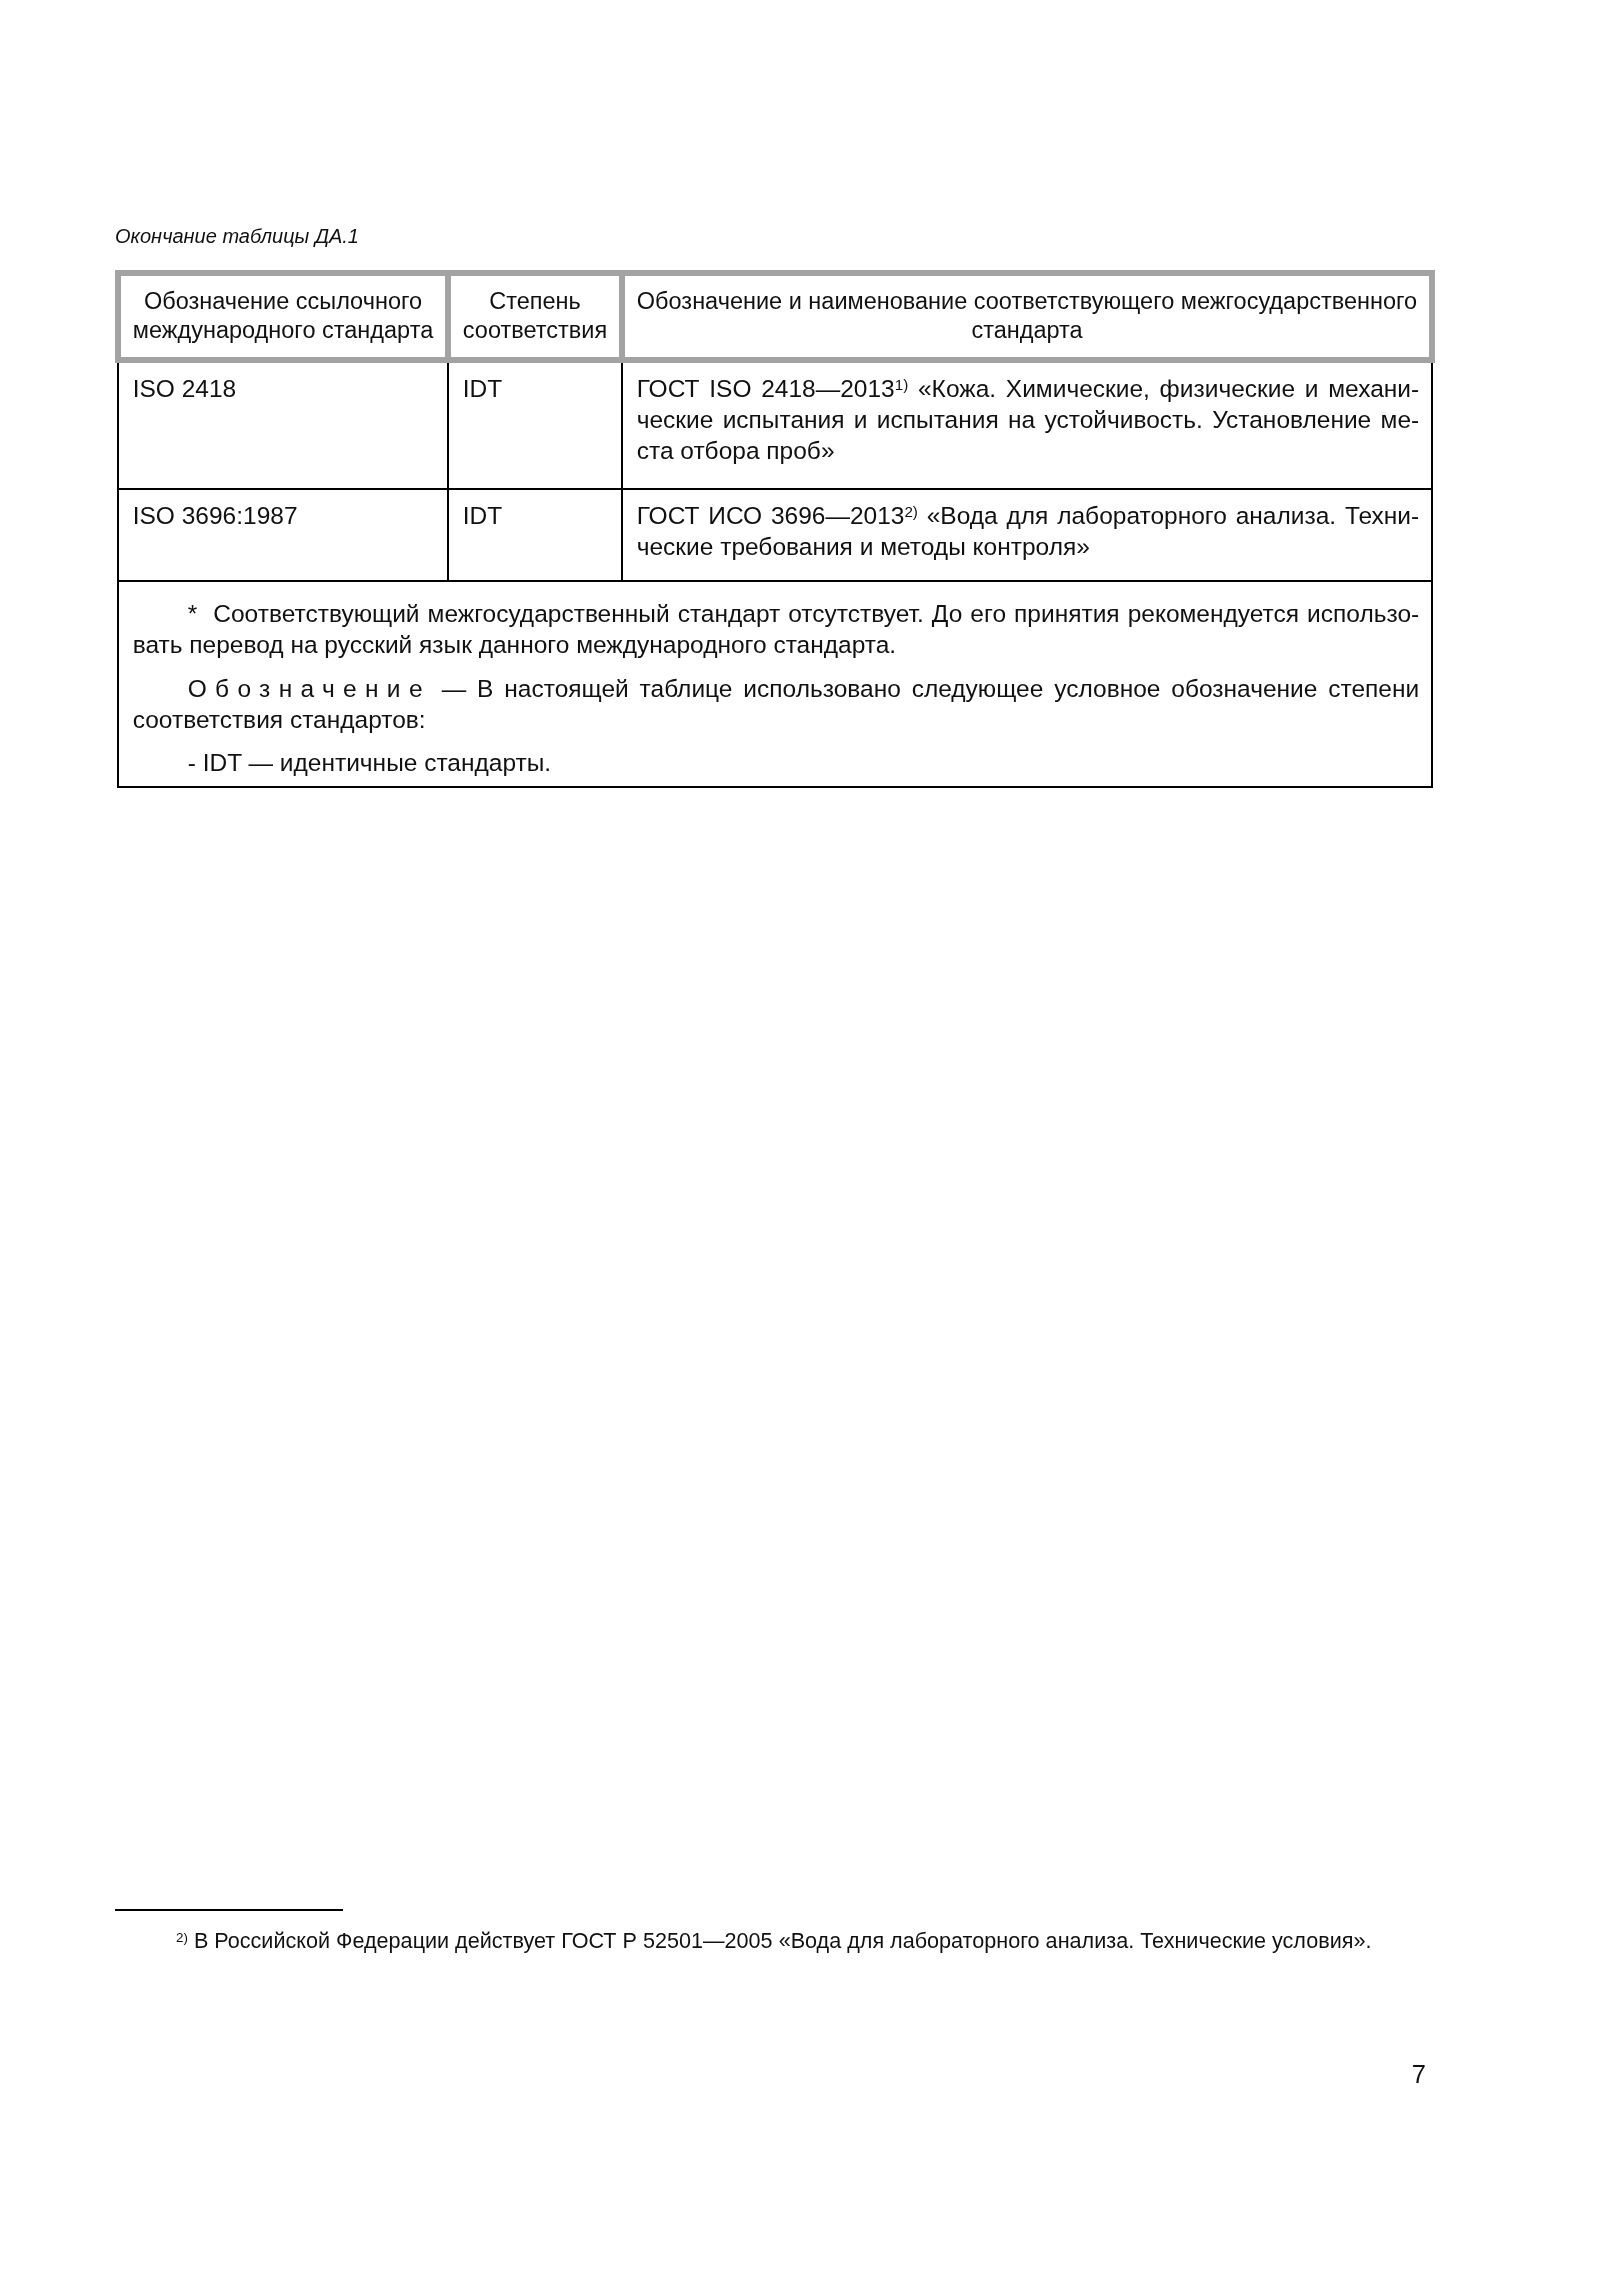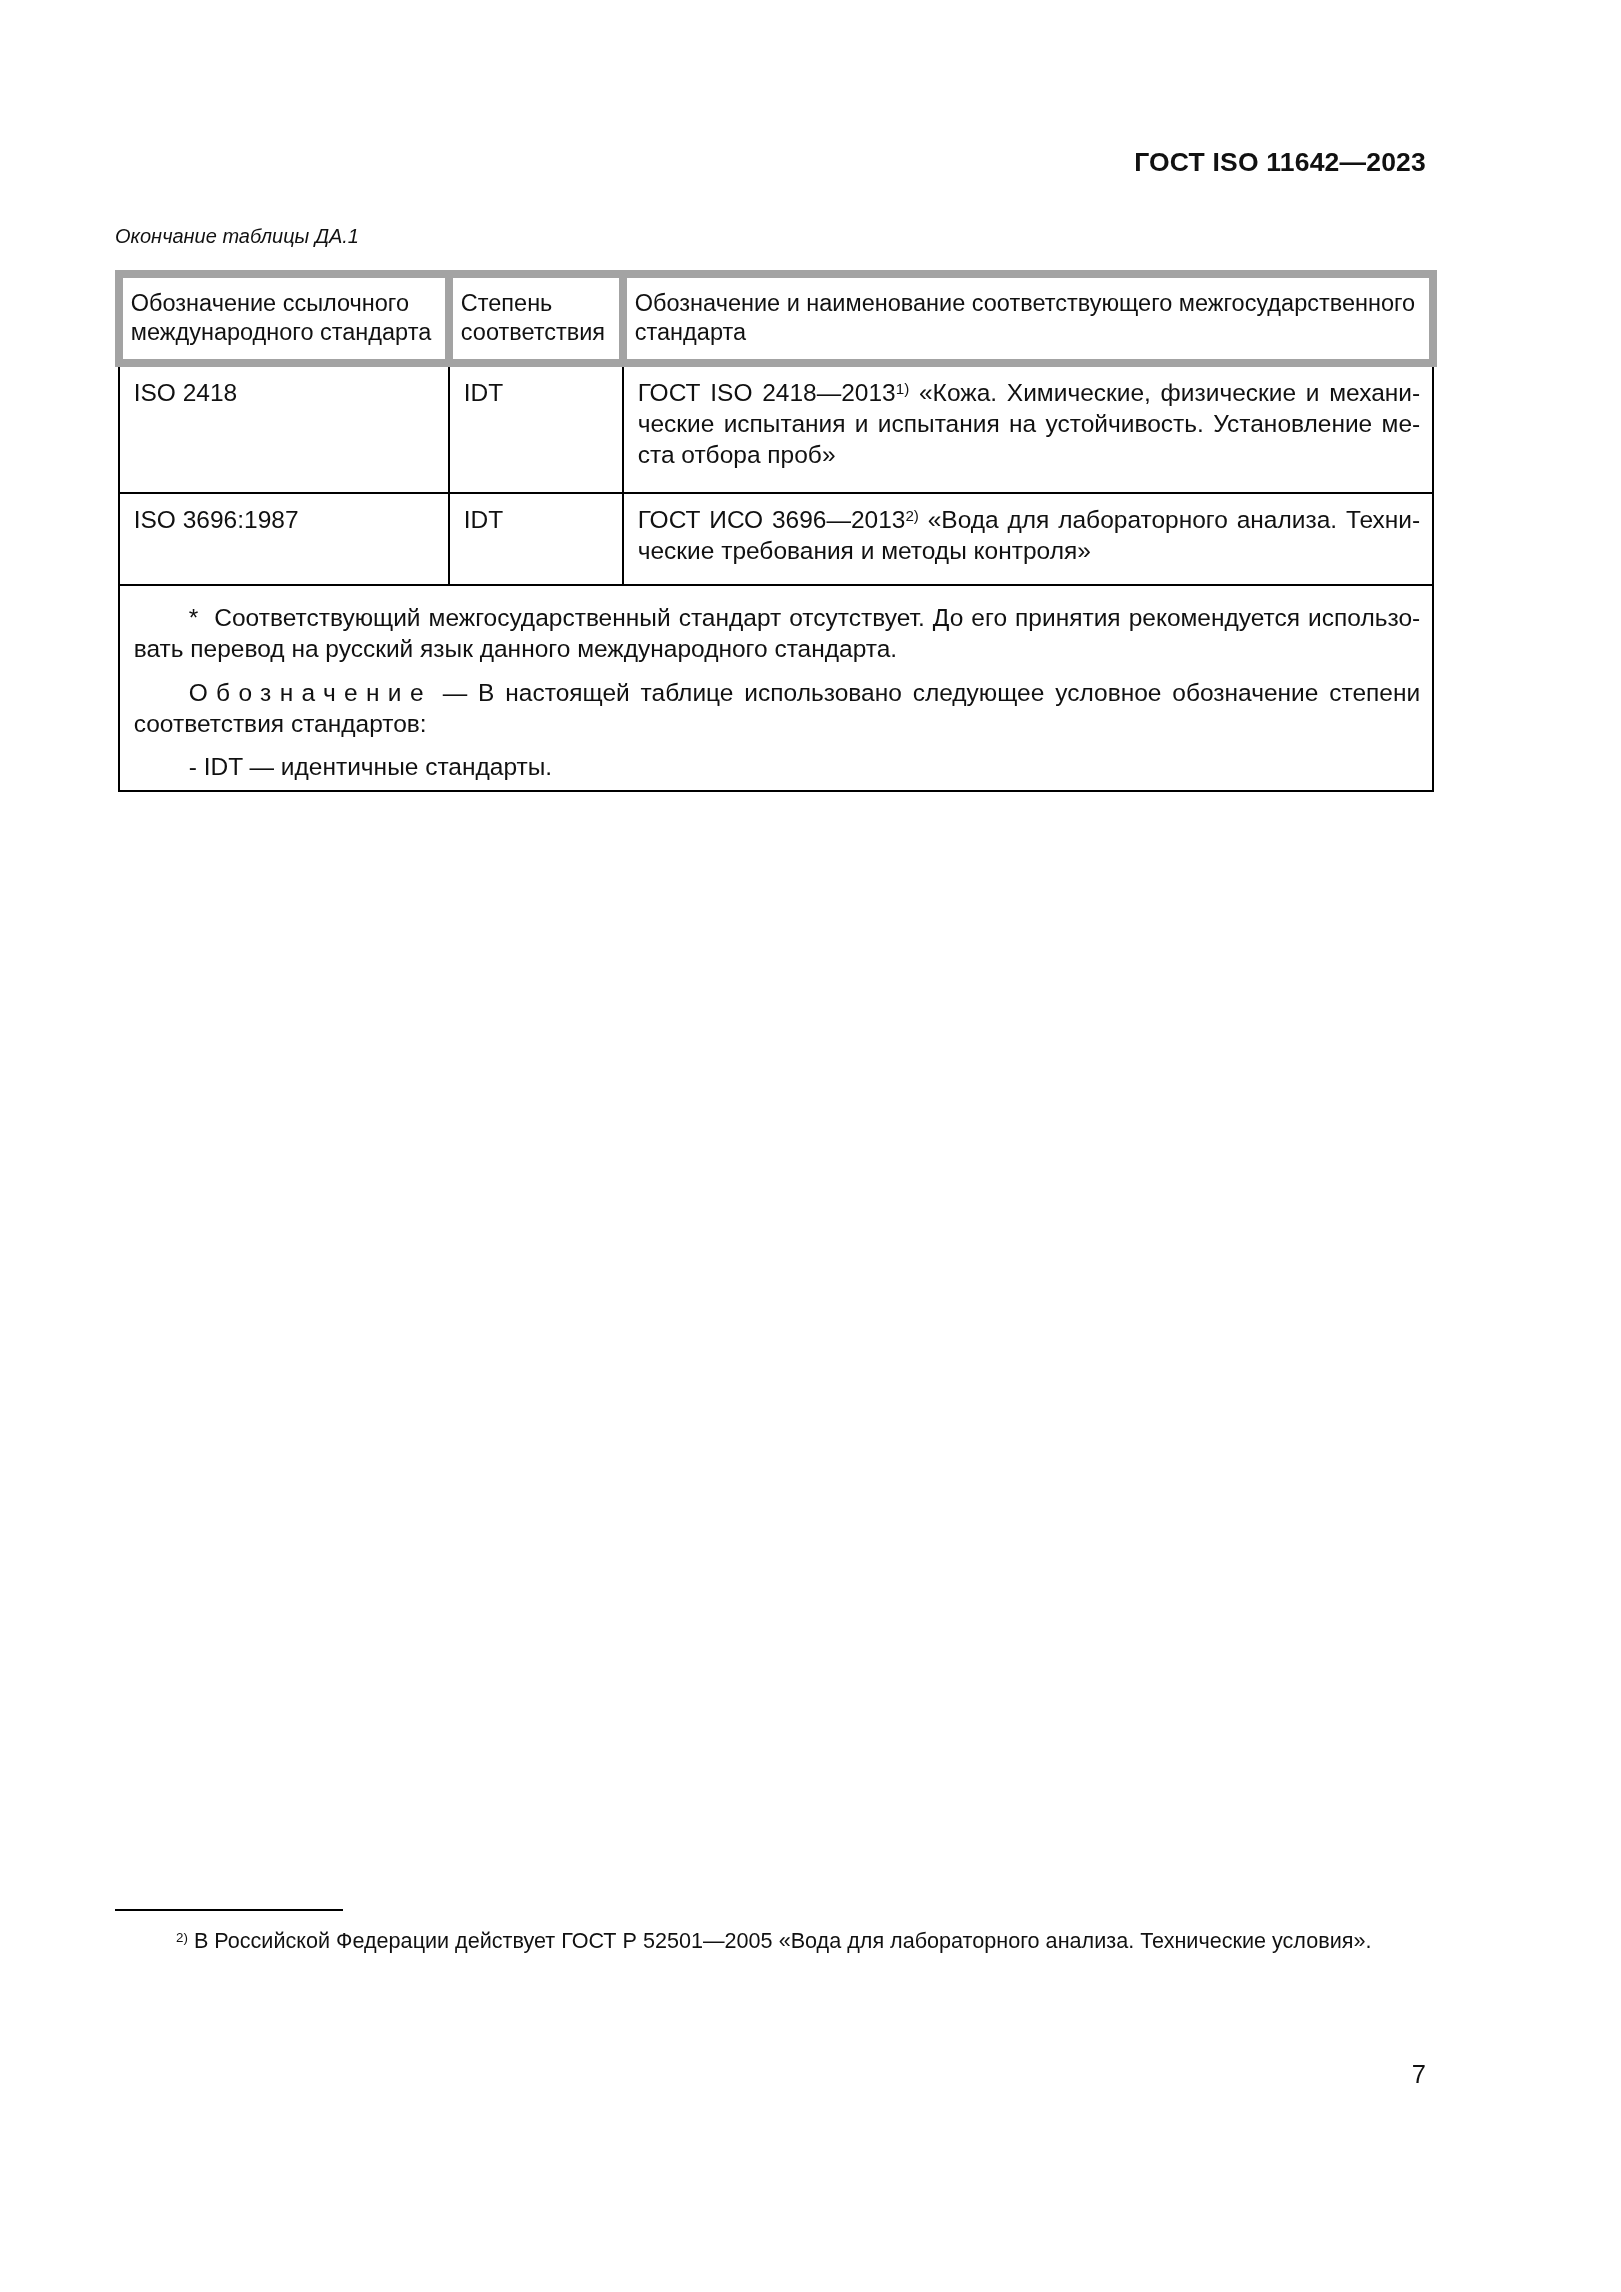--- a/index.html
+++ b/index.html
@@ -44,25 +44,25 @@
     width: 100%;
     border-collapse: collapse;
     table-layout: fixed;
     border: 2.9px solid #000;
   }
   table.gost col.c1 { width: 330px; }
   table.gost col.c2 { width: 174px; }
   table.gost col.c3 { width: 810px; }
 
   table.gost th {
-    border: 8px solid #a3a3a3;
+    border: 6px solid #a3a3a3;
     font-weight: normal;
     font-size: 23.5px;
     line-height: 29px;
-    text-align: left;
+    text-align: center;
     vertical-align: middle;
     padding: 5.9px 7.8px;
     height: 69px;
   }
   table.gost td {
     border: 2px solid #000;
     font-size: 24.5px;
     line-height: 31px;
     vertical-align: top;
     padding: 9.8px 11.8px 7.8px 13.7px;
@@ -132,21 +132,20 @@
     width: 1311px;
     text-align: right;
     font-size: 25.5px;
   }
 </style>
 </head>
 <body>
 
 <div class="page">
 
-  <div class="running-head">ГОСТ ISO 11642—2023</div>
 
   <div class="table-caption">Окончание таблицы ДА.1</div>
 
   <div class="table-wrap">
     <table class="gost">
       <colgroup>
         <col class="c1">
           <col class="c2">
           <col class="c3">
       </colgroup>

